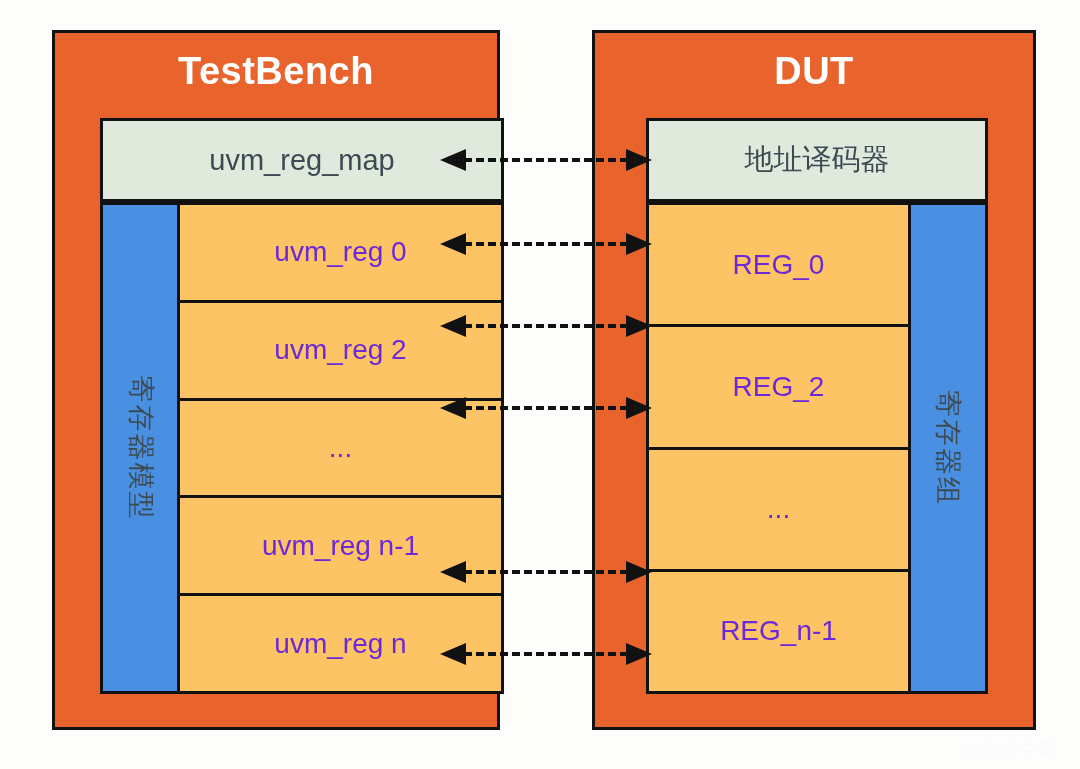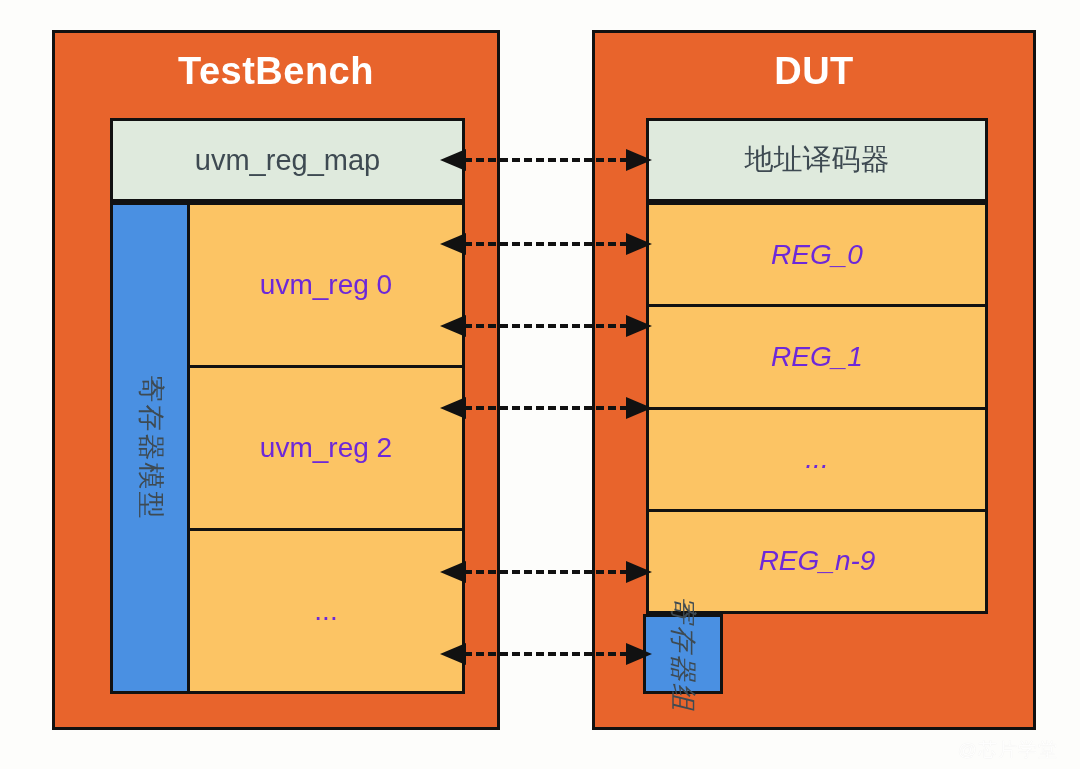--- a/index.html
+++ b/index.html
@@ -41,21 +41,21 @@
     letter-spacing: 0.5px;
     line-height: 48px;
     white-space: nowrap;
   }
 
   
   .inner {
     position: absolute;
     box-sizing: border-box;
   }
-  #inner-tb  { left: 110px; top: 118px; width: 355px; height: 576px; }
+  #inner-tb  { left: 100px; top: 118px; width: 404px; height: 576px; }
   #inner-dut { left: 646px; top: 118px; width: 342px; height: 576px; }
 
   .decoder-box {
     position: absolute;
     left: 0;
     top: 0;
     width: 100%;
     height: 84px;
     background: #dfeadd;
     border: 3px solid #111111;
@@ -113,21 +113,21 @@
     color: #6d28d9;
     font-size: 28px;
     white-space: nowrap;
   }
   .reg-cell:first-child { margin-top: 0; }
 
   
   #inner-tb .body-row-area { flex-direction: row; }
   #inner-tb .side-bar { margin-right: -3px; }
   
-  #inner-dut .body-row-area { flex-direction: column; font-style: italic; }
+  #inner-dut .body-row-area { flex-direction: row; }
   #inner-dut .side-bar { margin-left: -3px; }
 
   
   .connector {
     position: absolute;
     left: 440px;
     width: 212px;
     height: 26px;
     pointer-events: none;
   }
@@ -184,37 +184,39 @@
     <div class="decoder-box">uvm_reg_map</div>
 
     <div class="body-row-area">
       <div class="side-bar">
         <span class="side-bar-label">寄存器模型</span>
       </div>
       <div class="reg-column">
         <div class="reg-cell">uvm_reg 0</div>
         <div class="reg-cell">uvm_reg 2</div>
         <div class="reg-cell">...</div>
+        <div class="reg-cell">uvm_reg n-1</div>
+        <div class="reg-cell">uvm_reg n</div>
       </div>
     </div>
   </div>
 
   <div class="panel" id="panel-dut">
     <div class="panel-title">DUT</div>
   </div>
 
   <div class="inner" id="inner-dut">
     <div class="decoder-box">地址译码器</div>
 
     <div class="body-row-area">
       <div class="reg-column">
         <div class="reg-cell">REG_0</div>
-        <div class="reg-cell">REG_1</div>
+        <div class="reg-cell">REG_2</div>
         <div class="reg-cell">...</div>
-        <div class="reg-cell">REG_n-9</div>
+        <div class="reg-cell">REG_n-1</div>
       </div>
       <div class="side-bar">
         <span class="side-bar-label">寄存器组</span>
       </div>
     </div>
   </div>
 
   <div class="connector" style="top:147px">
     <span class="arrow-head arrow-left"></span>
     <span class="dash"></span>

